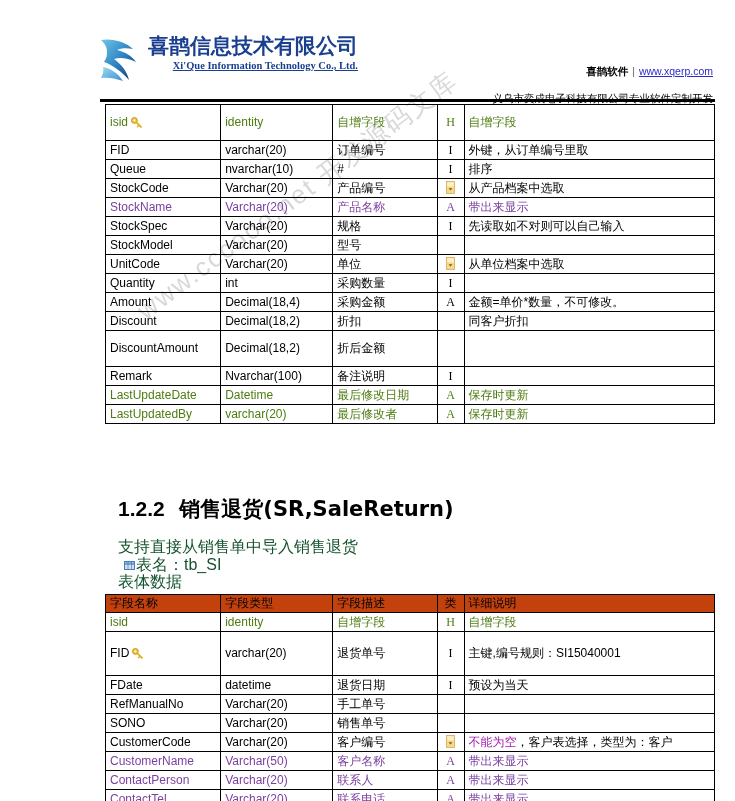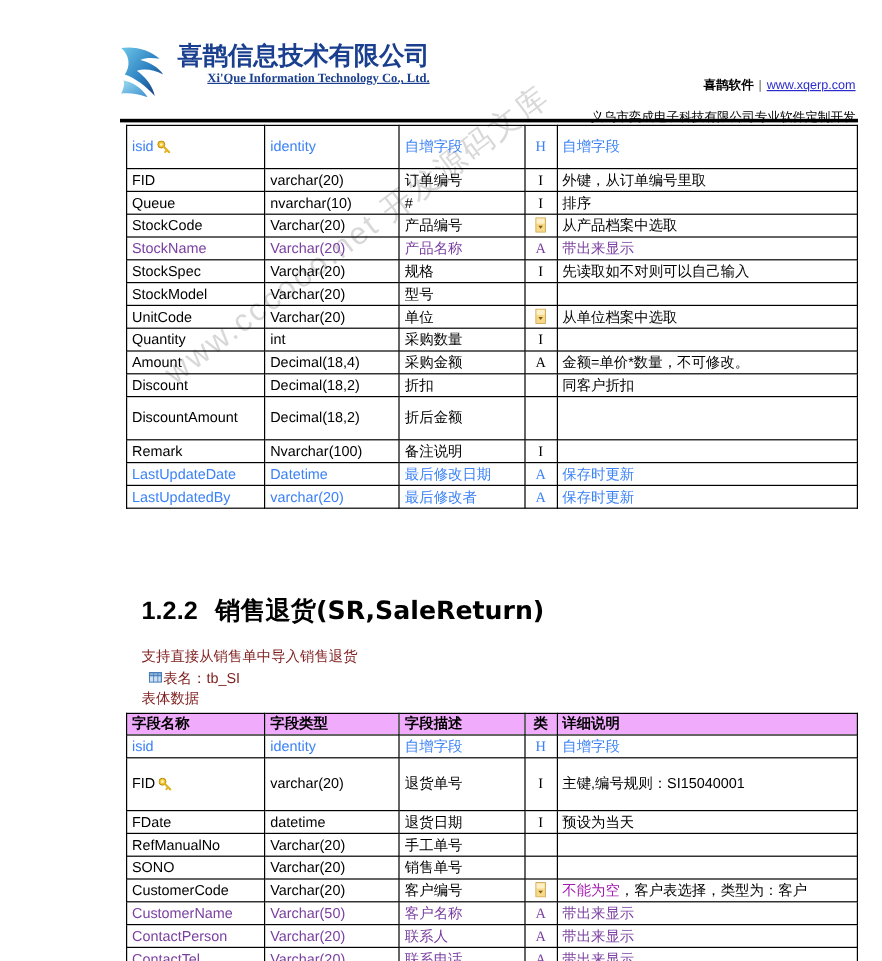--- a/index.html
+++ b/index.html
@@ -117,30 +117,29 @@
     overflow: hidden;
   }
   table.spec td.c-name  { width: 115px; }
   table.spec td.c-type  { width: 112px; }
   table.spec td.c-desc  { width: 104px; }
   table.spec td.c-cat   { width: 27px; text-align: center; font-family:"Liberation Serif", serif; }
   table.spec td.c-note  { width: 250px; }
 
   
   tr.r-normal td { color: #000; }
-  tr.r-gray td   { color: #3b82f6; }
+  tr.r-gray td   { color: #4d7c0f; }
   tr.r-purple td { color: #7a3fa0; }
 
   tr.r-gray td.c-cat, tr.r-purple td.c-cat { }
 
   
   tr.hdr td {
-    background: #f0abfc;
+    background: #c2410c;
     color: #000;
-    font-weight: bold;
   }
 
   
   .red { color:#a21caf; }
   .keyicon { display:inline-block; vertical-align:-2px; margin-left:3px; }
   .catcombo { display:inline-block; width:9px; height:13px; vertical-align:-2px; }
 
   
   tr.h-tall td { height: 36px; }
   tr.h-xtall td { height: 44px; }
@@ -153,23 +152,23 @@
     font-size: 21px;
     font-weight: 700;
     color: #000;
     z-index: 2;
     font-family: "DejaVu Sans", sans-serif;
     white-space: nowrap;
   }
   .sec-heading .num { font-family:"Liberation Sans", sans-serif; }
   .body-text {
     position: absolute;
-    font-size: 12px;
+    font-size: 16px;
     line-height: 16px;
-    color: #7f1d1d;
+    color: #14532d;
     z-index: 2;
     white-space: nowrap;
   }
   .tbl-icon {
     display:inline-block;
     width: 11px; height: 9px;
     vertical-align: 0px;
     margin-right: 1px;
   }
   .mono-ish { font-family:"Liberation Sans", sans-serif; }

